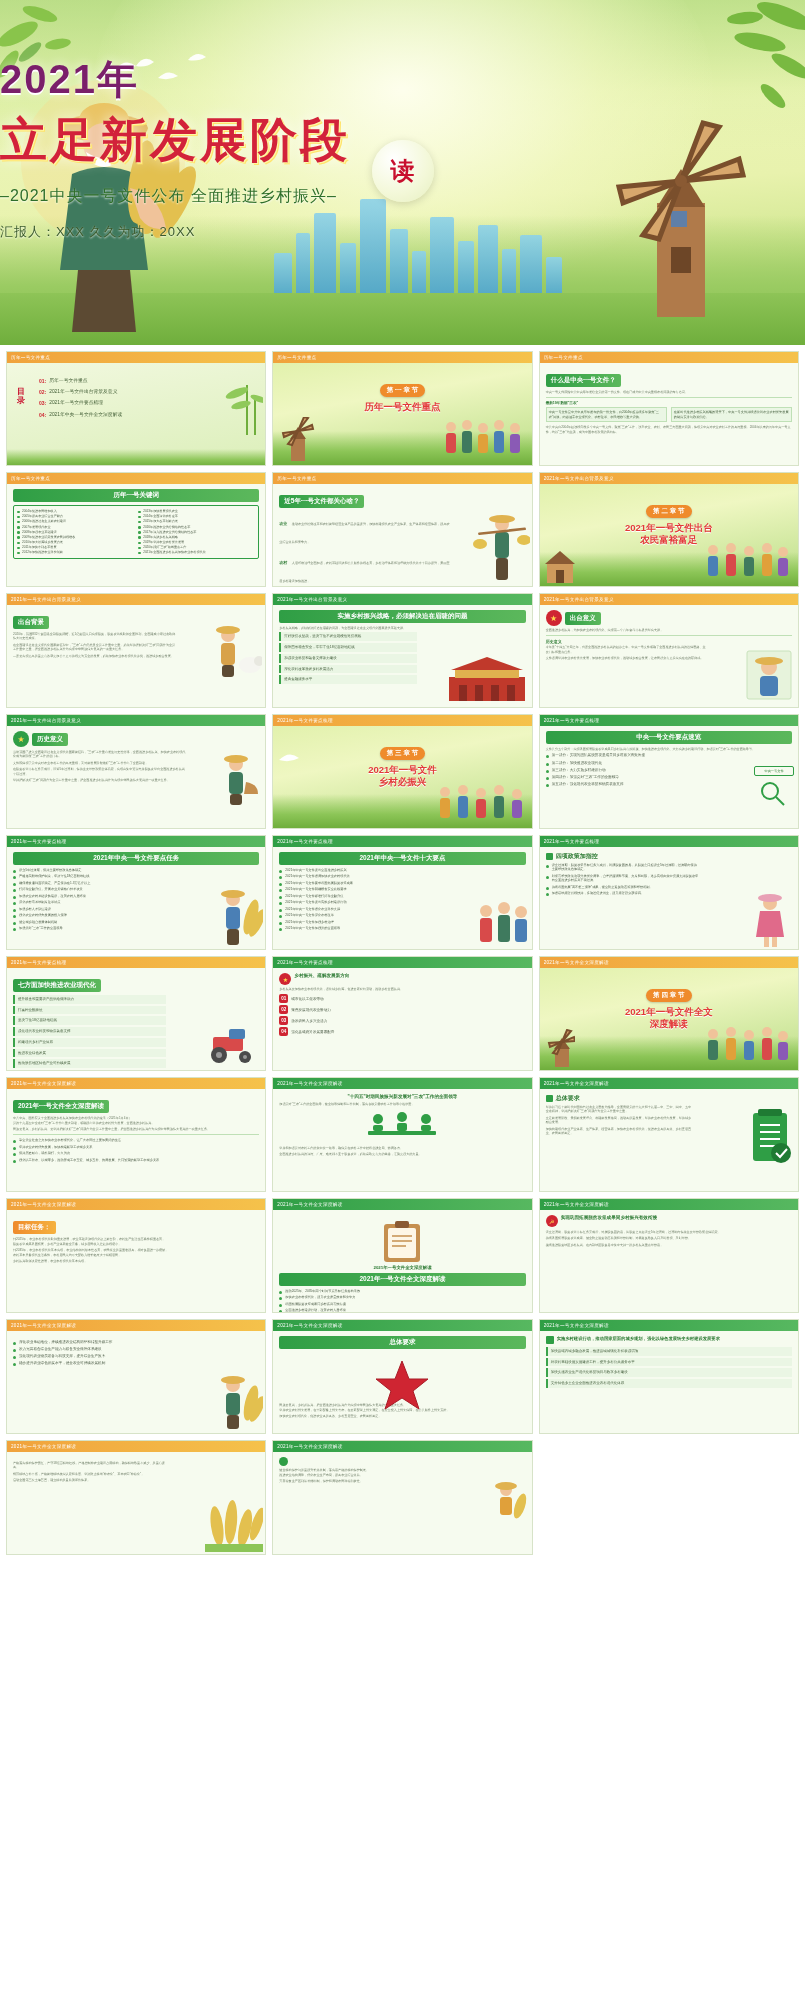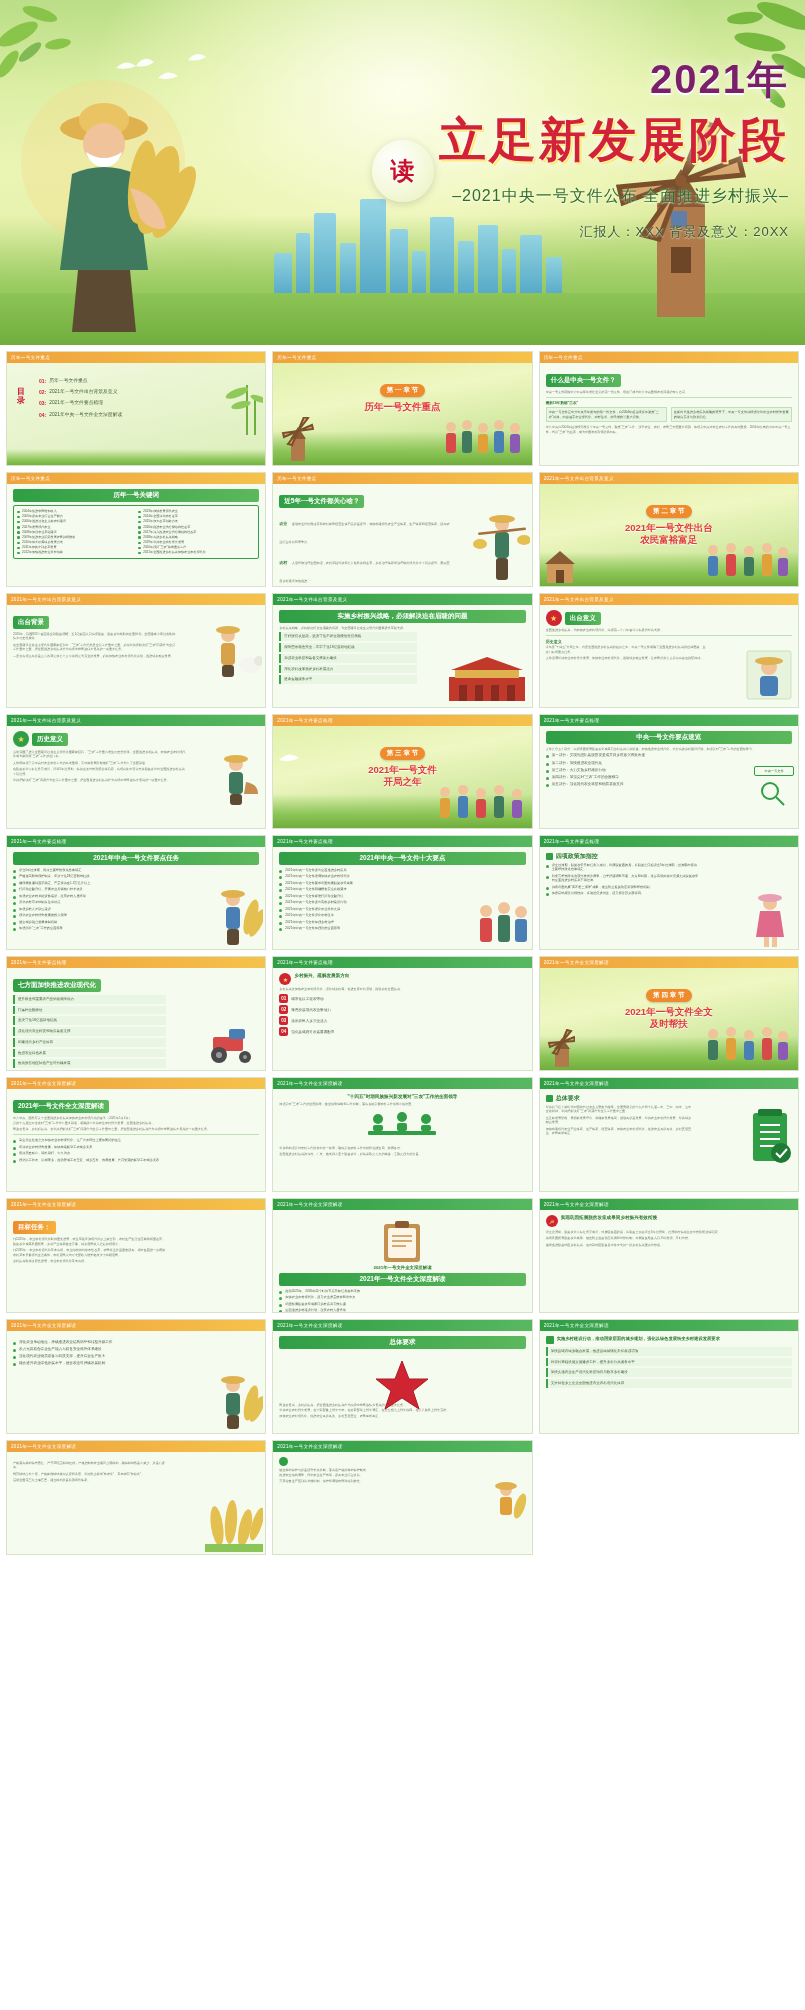--- a/index.html
+++ b/index.html
@@ -43,21 +43,21 @@
     position: absolute; left: 270px; bottom: 46px; width: 300px; height: 110px;
     opacity: 0.92;
   }
   .bld { position: absolute; bottom: 0; background: linear-gradient(180deg, #8fd3e8, #4da4cf); border-radius: 2px 2px 0 0; }
   .hero-windmill { position: absolute; right: 28px; bottom: 28px; }
   .hero-farmer { position: absolute; left: 8px; bottom: 10px; }
   .hero-leaves-l { position: absolute; left: 0; top: 0; }
   .hero-leaves-r { position: absolute; right: 0; top: 0; }
 
   .hero-title-wrap {
-    position: absolute; left: 0; right: 16px; top: 52px; text-align: right; z-index: 6;
+    position: absolute; left: 0; right: 16px; top: 52px; text-align: left; z-index: 6;
   }
   .hero-year {
     font-size: 40px; font-weight: bold; letter-spacing: 2px;
     color: #7a1f6a; text-shadow: 0 2px 0 #fff, 0 0 12px rgba(255,255,255,0.8);
   }
   .hero-main {
     margin-top: 2px;
     font-size: 47px; font-weight: bold; letter-spacing: 3px;
     color: #d2223a;
     text-shadow: 1px 1px 0 #fff7a8, 2px 2px 0 #ffe46b, 0 0 14px rgba(255,255,255,0.85);
@@ -277,21 +277,21 @@
         <ellipse cx="166" cy="132" rx="13" ry="40" transform="rotate(28 166 132)"></ellipse>
         <ellipse cx="134" cy="112" rx="13" ry="42" transform="rotate(8 134 112)"></ellipse>
       </g>
       <path d="M122 118 q30 6 36 40 q-16 4 -26 -10 z" fill="#f0c39a"></path>
     </svg>
 
     <div class="hero-title-wrap">
       <div class="hero-year">2021年</div>
       <div class="hero-main">立足新发展阶段</div>
       <div class="hero-sub">–2021中央一号文件公布  全面推进乡村振兴–</div>
-      <div class="hero-meta">汇报人：XXX    背景及意义：20XX</div>
+      <div class="hero-meta">汇报人：XXX    久久为功：20XX</div>
     </div>
     <div class="hero-kaidu-badge">读</div>
   </div>
 
   <div class="grid">
 
     <div class="slide toc">
       <div class="s-head">历年一号文件重点</div>
       <div class="s-body">
         <div class="toc-label">目 录</div>
@@ -553,21 +553,21 @@
       </div>
     </div>
 
     <div class="slide chapter">
       <div class="s-head">2021年一号文件要点梳理</div>
       <div class="s-body">
         <div class="band"></div>
         <div class="chapter-center">
           <div class="chapter-badge">第 三 章 节</div>
           <div class="chapter-title" style="white-space:pre-line">2021年一号文件
-开局之年</div>
+乡村必振兴</div>
         </div>
         <svg class="people" width="92" height="44">
           <g>
             <circle cx="10" cy="12" r="5" fill="#f0c39a"></circle>
               <rect x="5" y="18" width="10" height="20" rx="3" fill="#e0a03a"></rect>
             <circle cx="28" cy="10" r="5" fill="#f0c39a"></circle>
               <rect x="23" y="16" width="10" height="22" rx="3" fill="#4a7fb5"></rect>
             <circle cx="46" cy="13" r="5" fill="#f0c39a"></circle>
               <rect x="41" y="19" width="10" height="19" rx="3" fill="#d84a4a"></rect>
             <circle cx="64" cy="10" r="5" fill="#f0c39a"></circle>
@@ -736,21 +736,21 @@
       </div>
     </div>
 
     <div class="slide chapter">
       <div class="s-head">2021年一号文件全文深度解读</div>
       <div class="s-body">
         <div class="band"></div>
         <div class="chapter-center">
           <div class="chapter-badge">第 四 章 节</div>
           <div class="chapter-title" style="white-space:pre-line">2021年一号文件全文
-及时帮扶</div>
+深度解读</div>
         </div>
         <svg class="people" width="90" height="44">
           <g>
             <circle cx="10" cy="12" r="5" fill="#f0c39a"></circle>
               <rect x="5" y="18" width="10" height="20" rx="3" fill="#3f7a5e"></rect>
             <circle cx="28" cy="10" r="5" fill="#f0c39a"></circle>
               <rect x="23" y="16" width="10" height="22" rx="3" fill="#e0a03a"></rect>
             <circle cx="46" cy="13" r="5" fill="#f0c39a"></circle>
               <rect x="41" y="19" width="10" height="19" rx="3" fill="#4a7fb5"></rect>
             <circle cx="64" cy="10" r="5" fill="#f0c39a"></circle>

